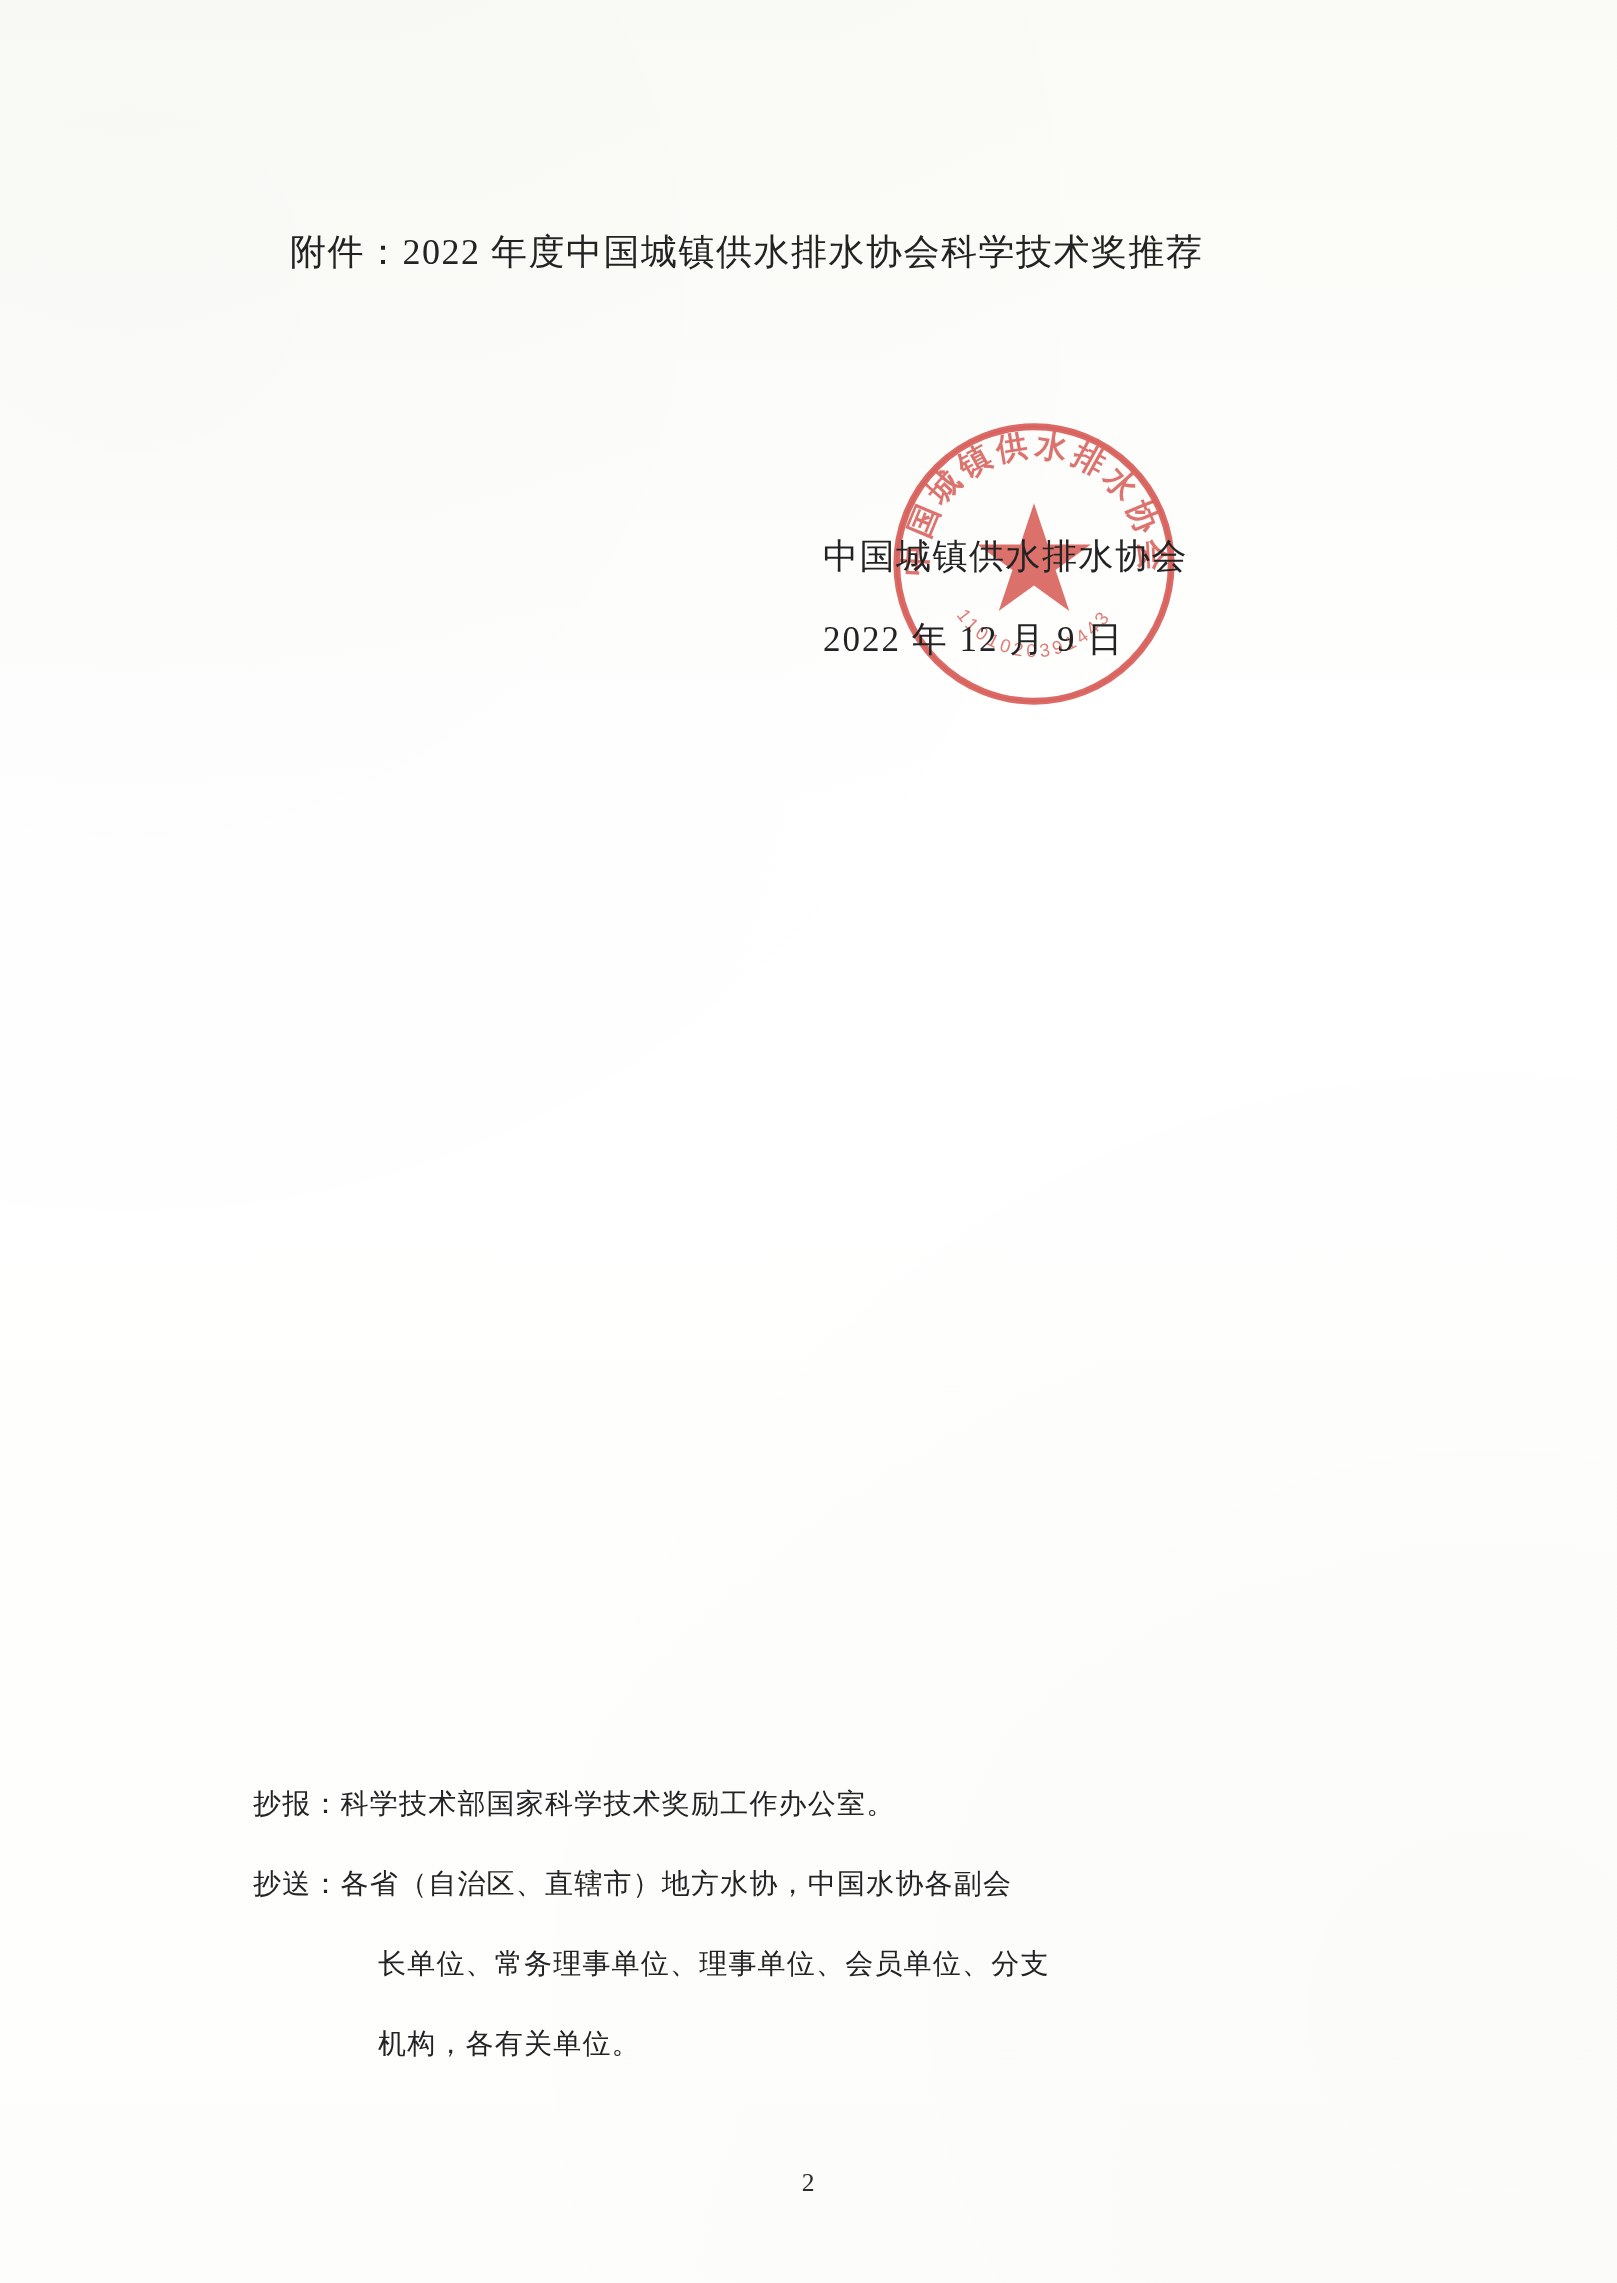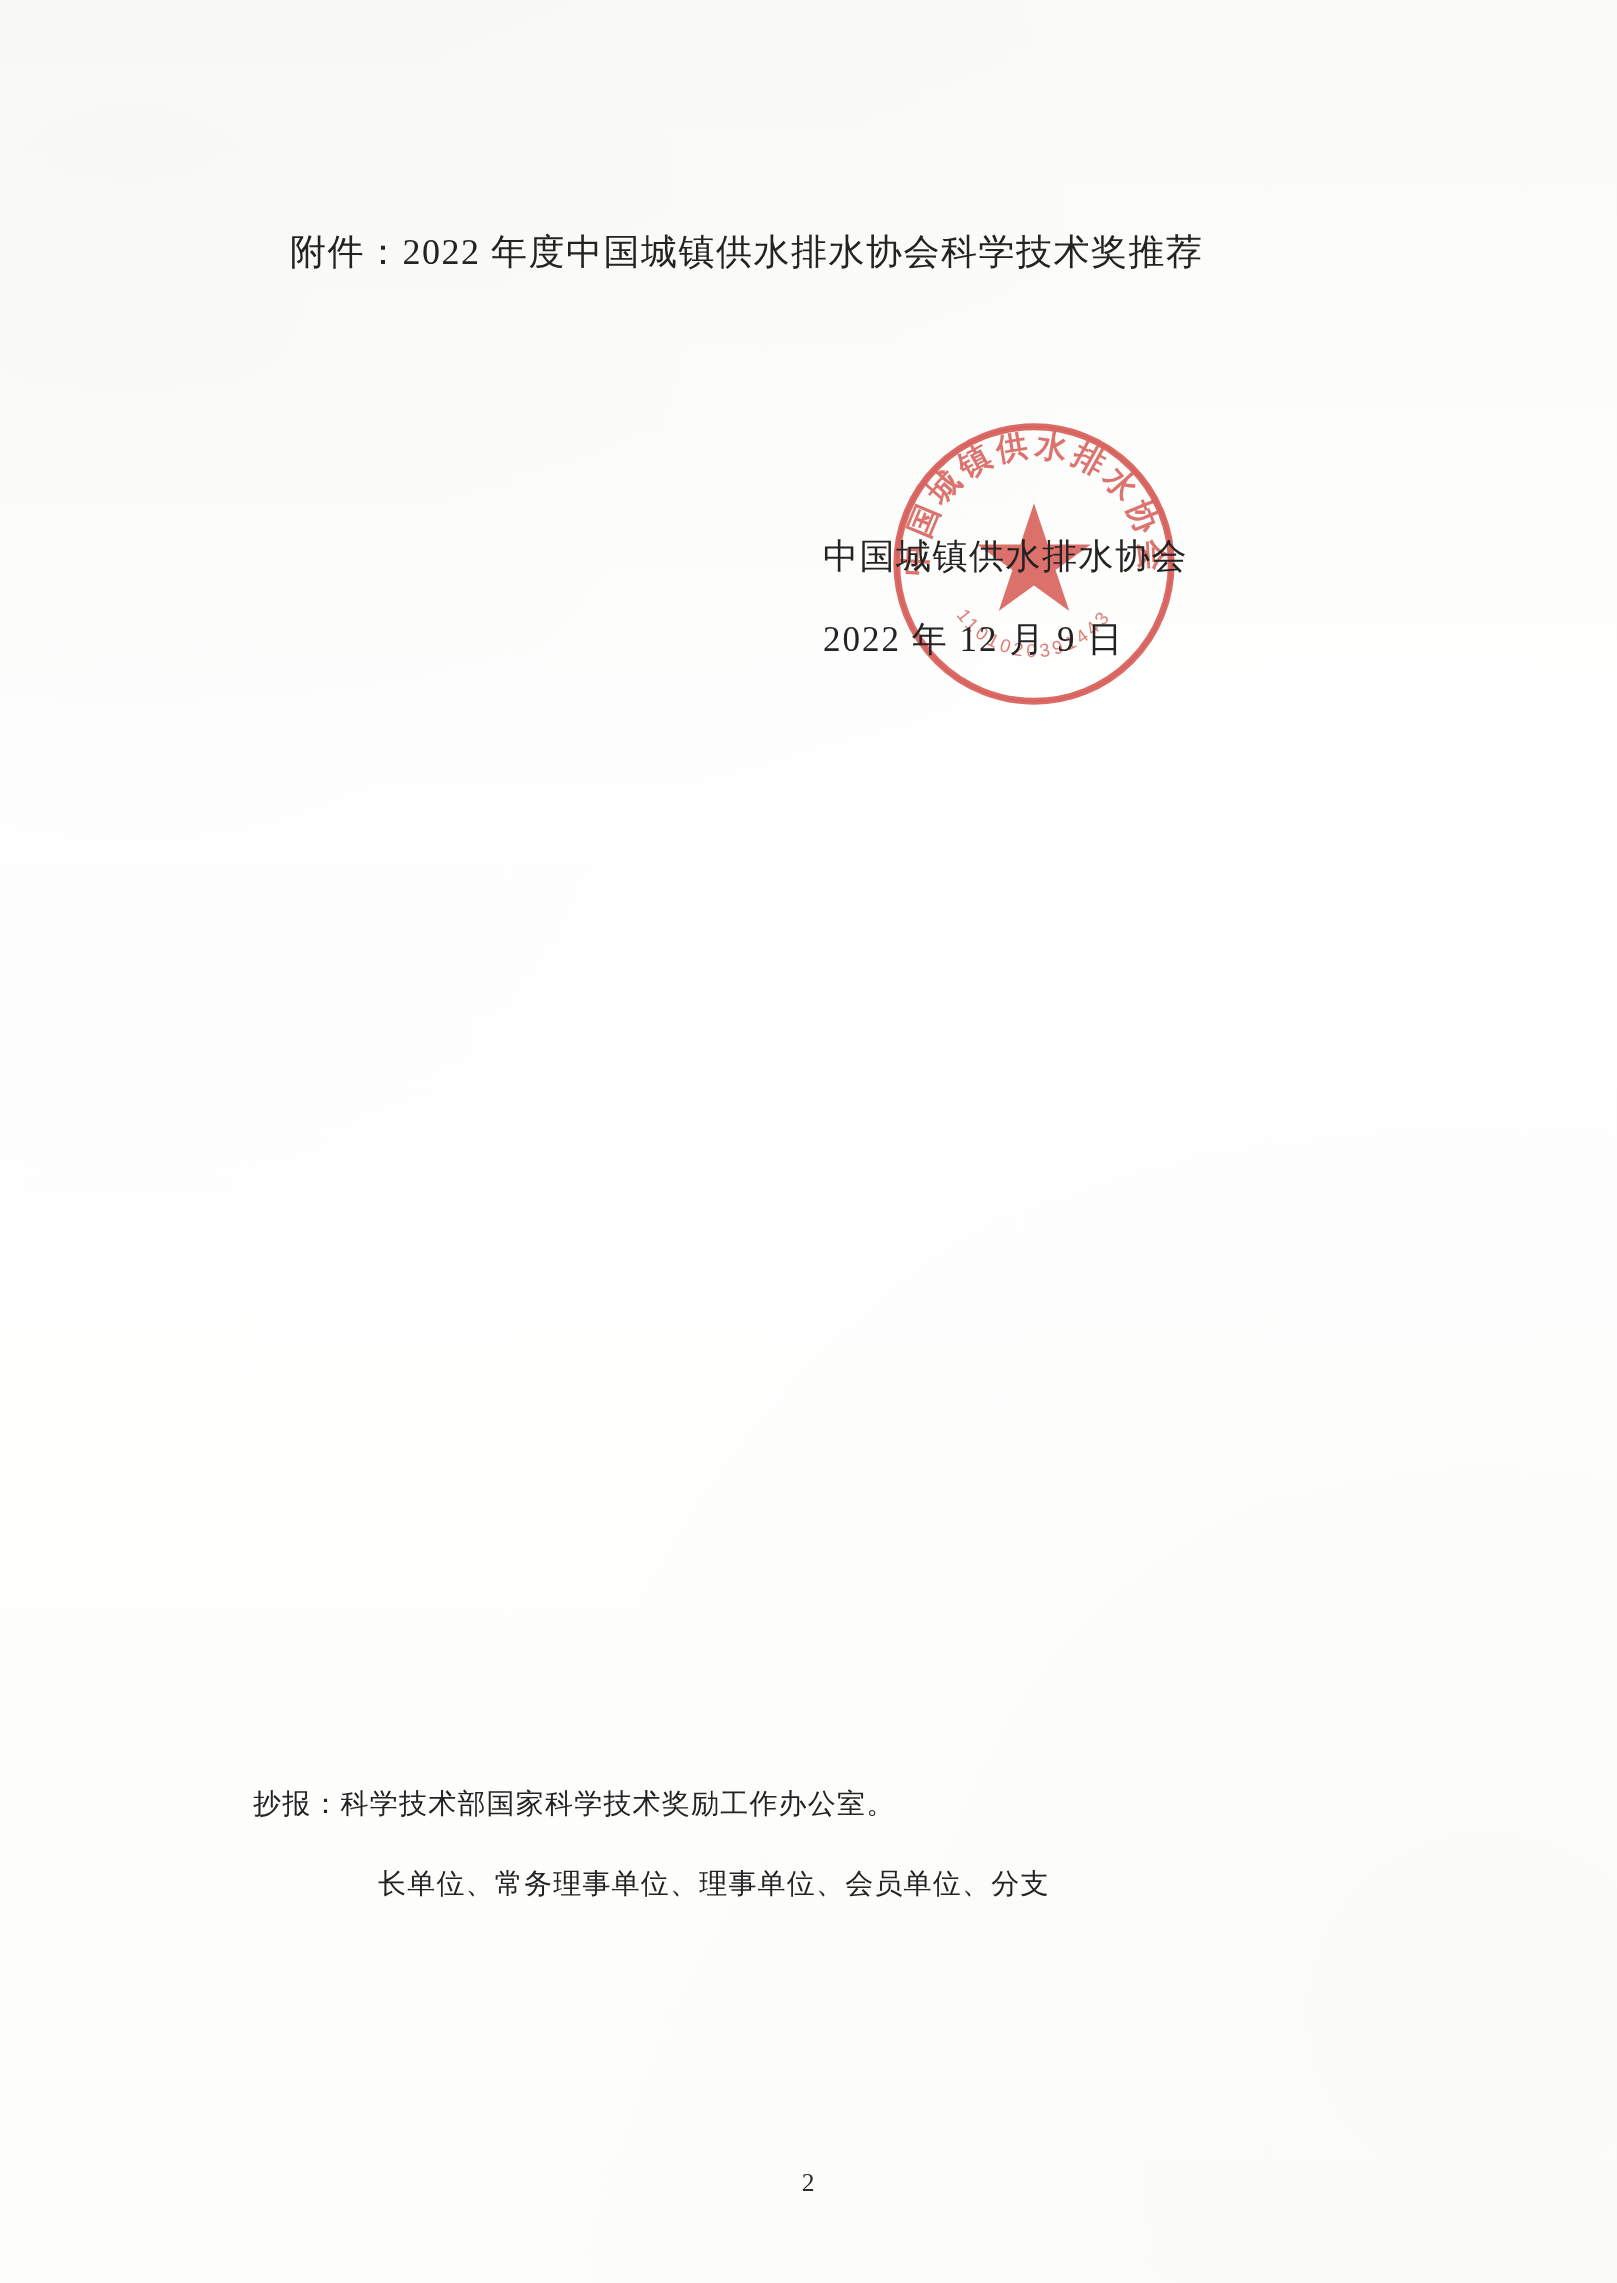--- a/index.html
+++ b/index.html
@@ -149,20 +149,24 @@
 
     <div class="signature">
       <div class="sig-org">中国城镇供水排水协会</div>
       <div class="sig-date">2022 年 12 月 9 日</div>
     </div>
 
     <div class="distribution">
       <div class="dist-row">
         <span>抄报：</span><span>科学技术部国家科学技术奖励工作办公室。</span>
       </div>
+      <div class="dist-row">
+        <span>抄送：</span><span>各省（自治区、直辖市）地方水协，中国水协各副会</span>
+      </div>
       <div class="dist-row indent">长单位、常务理事单位、理事单位、会员单位、分支</div>
+      <div class="dist-row indent">机构，各有关单位。</div>
     </div>
 
     <div class="page-number">2</div>
 
   </div>
 </div>
 
 
 </body></html>

